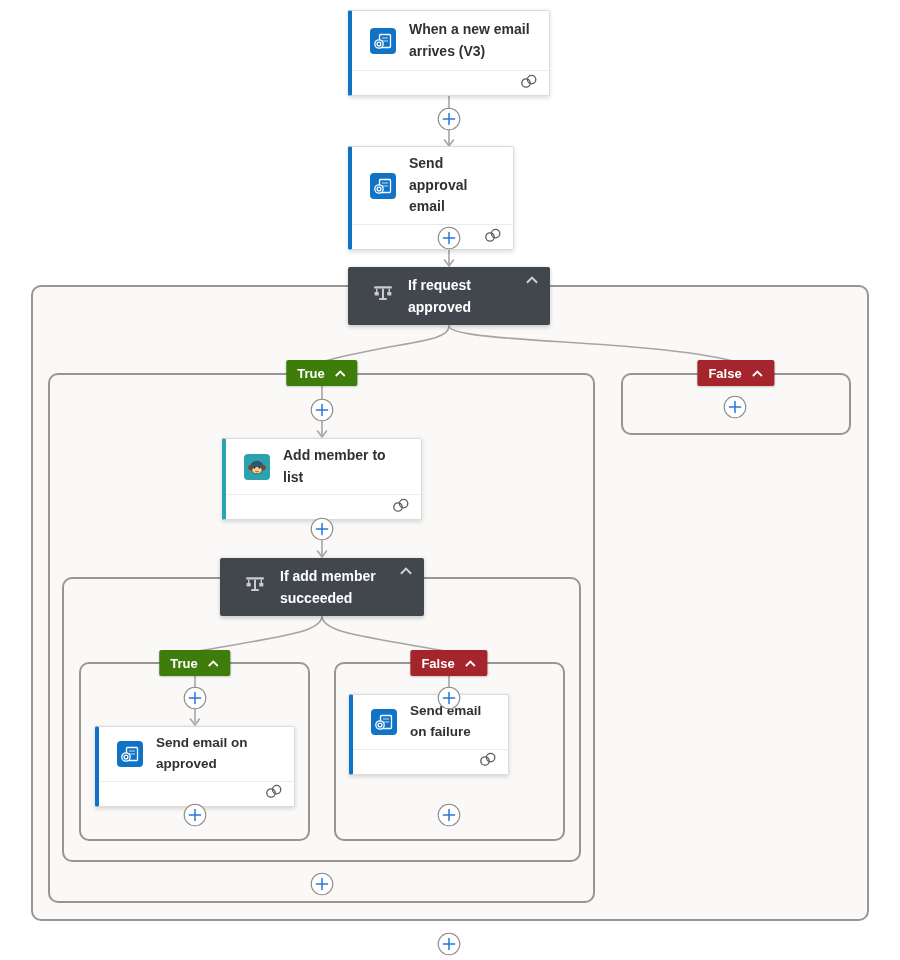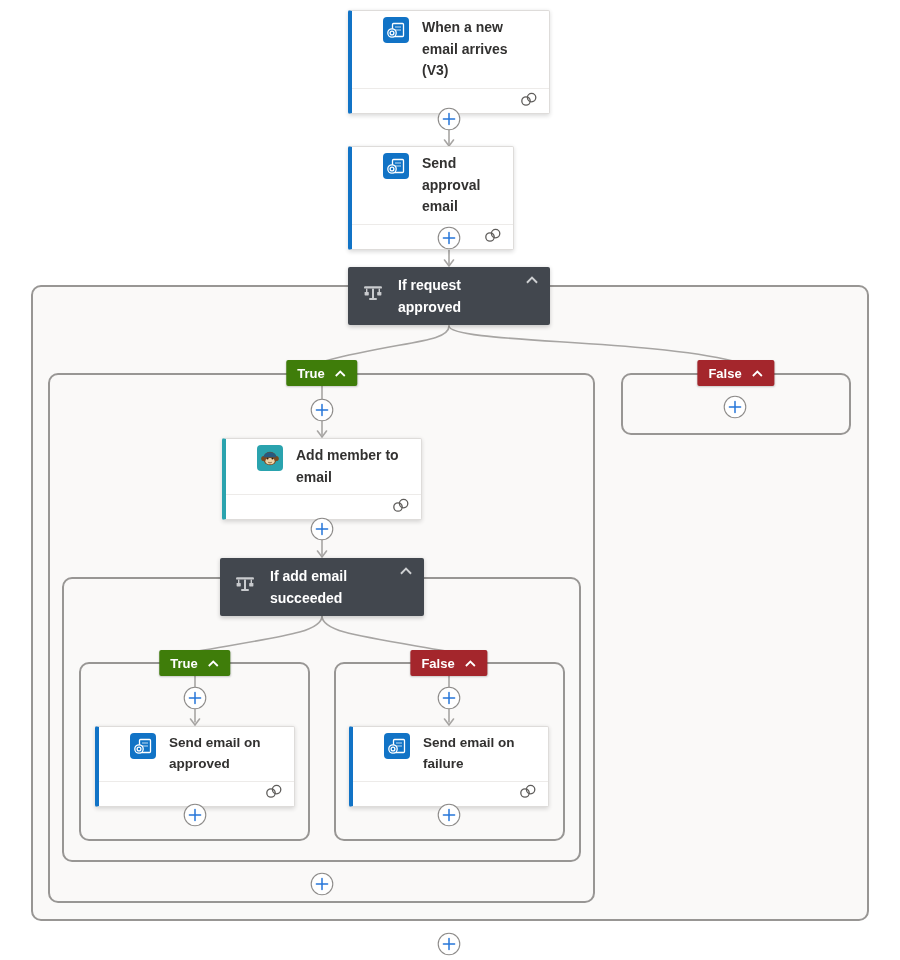--- a/index.html
+++ b/index.html
@@ -13,27 +13,27 @@
   .canvas{position:relative;width:900px;height:960px;}
   .scope{position:absolute;border:2px solid var(--scope-border);border-radius:10px;}
   .scope.fill{background:var(--scope-bg);}
   .connectors{position:absolute;left:0;top:0;z-index:2;pointer-events:none;}
   .connectors line,.connectors path,.connectors polyline{
     stroke:var(--connector-gray);stroke-width:1.6;fill:none;stroke-linecap:round;}
   .card{position:absolute;z-index:3;background:#fff;border:1px solid #dedcda;
     border-left:4px solid var(--accent-blue);border-radius:2px;
     box-shadow:0 1.6px 4px rgba(0,0,0,.14);}
   .card.teal{border-left-color:var(--accent-teal);}
-  .card-main{display:flex;align-items:flex-start;gap:13px;padding:6px 12px 6px 31px;}
+  .card-main{display:flex;align-items:center;gap:13px;padding:6px 12px 6px 18px;}
   .card-title{font-size:14px;font-weight:600;color:var(--card-text);line-height:1.55;}
   .app-icon{flex:0 0 auto;display:inline-flex;}
   .card-footer{border-top:1px solid #edebe9;height:25px;display:flex;
     align-items:center;justify-content:flex-end;padding-right:10px;}
   .cond{position:absolute;z-index:3;background:var(--condition-bg);border-radius:2px;
-    display:flex;align-items:center;gap:14px;padding:0 14px;
+    display:flex;align-items:center;gap:14px;padding:0 24px;
     box-shadow:0 1.6px 4px rgba(0,0,0,.2);}
   .cond-title{font-size:14px;font-weight:600;color:#fff;line-height:1.6;max-width:120px;}
   .cond-chevron{position:absolute;top:9px;right:11px;display:inline-flex;cursor:pointer;}
   .badge{position:absolute;z-index:4;transform:translateX(-50%);height:26px;
     display:inline-flex;align-items:center;gap:10px;padding:0 11px;border-radius:2px;
     color:#fff;font-size:13px;font-weight:700;box-shadow:0 1px 2px rgba(0,0,0,.2);cursor:pointer;}
   .badge.true{background:var(--true-green);}
   .badge.false{background:var(--false-red);}
   .plus{position:absolute;z-index:3;transform:translate(-50%,-50%);width:24px;height:24px;cursor:pointer;}
   .plus circle{fill:#fff;stroke:#8d8b89;stroke-width:1.1;}
@@ -163,21 +163,21 @@
             <circle cx="6.8" cy="13.5" r="2.6" fill="#7a4a21"></circle>
             <circle cx="19.2" cy="13.5" r="2.6" fill="#7a4a21"></circle>
             <circle cx="13" cy="13.5" r="6.8" fill="#7a4a21"></circle>
             <path d="M6.4 12.2 A6.9 6.9 0 0 1 19.6 12.2 Z" fill="#27597f"></path>
             <ellipse cx="13" cy="16.2" rx="4.6" ry="3.1" fill="#edd3a6"></ellipse>
             <circle cx="10.6" cy="13.6" r="0.9" fill="#2e1a0c"></circle>
             <circle cx="15.4" cy="13.6" r="0.9" fill="#2e1a0c"></circle>
             <path d="M11.2 17.3 Q13 18.5 14.8 17.3" stroke="#7a4a21" stroke-width="0.8" fill="none"></path>
           </svg>
       </span>
-      <span class="card-title">Add member to email</span>
+      <span class="card-title">Add member to list</span>
     </div>
     <div class="card-footer">
       <span>
         <svg width="20" height="15" viewBox="0 0 20 15" fill="none" stroke="#5f5d5b" stroke-width="1.3">
             <circle cx="7" cy="9" r="4.2"></circle>
             <circle cx="12.6" cy="5.6" r="4.2"></circle>
           </svg>
       </span>
     </div>
   </div>
@@ -187,21 +187,21 @@
       <svg width="22" height="20" viewBox="0 0 22 20" fill="#c9cbce">
           <rect x="2" y="2.2" width="18" height="2.4" rx="1.2"></rect>
           <rect x="10" y="4.6" width="2" height="9.4"></rect>
           <rect x="7" y="14" width="8" height="2" rx="1"></rect>
           <rect x="4" y="4.6" width="1.4" height="3.4"></rect>
           <rect x="2.6" y="8" width="4.2" height="3.4" rx="0.6"></rect>
           <rect x="16.6" y="4.6" width="1.4" height="3.4"></rect>
           <rect x="15.2" y="8" width="4.2" height="3.4" rx="0.6"></rect>
         </svg>
     </span>
-    <span class="cond-title">If add email succeeded</span>
+    <span class="cond-title">If add member succeeded</span>
     <span class="cond-chevron">
       <svg width="14" height="9" viewBox="0 0 12 8" fill="none" stroke="#cfd1d3" stroke-width="1.7">
           <polyline points="1.5,6 6,1.5 10.5,6"></polyline>
         </svg>
     </span>
   </div>
 
   <div class="badge true" style="left:195px;top:650px;">
     <span>True</span>
     <span><svg width="12" height="8" viewBox="0 0 12 8" fill="none" stroke="#fff" stroke-width="1.8">
@@ -231,21 +231,21 @@
     <div class="card-footer">
       <span>
         <svg width="20" height="15" viewBox="0 0 20 15" fill="none" stroke="#5f5d5b" stroke-width="1.3">
             <circle cx="7" cy="9" r="4.2"></circle>
             <circle cx="12.6" cy="5.6" r="4.2"></circle>
           </svg>
       </span>
     </div>
   </div>
 
-  <div class="card" style="left:349px;top:726px;width:200px;">
+  <div class="card" style="left:349px;top:694px;width:160px;">
     <div class="card-main" style="min-height:40px;">
       <span class="app-icon">
         <svg width="26" height="26" viewBox="0 0 26 26">
             <rect width="26" height="26" rx="4" fill="var(--accent-blue)"></rect>
             <rect x="9.5" y="6.5" width="11" height="13" rx="1" fill="none" stroke="#fff" stroke-width="1.3"></rect>
             <path d="M12 10h6M12 13h6" stroke="#fff" stroke-width="1" opacity=".75"></path>
             <circle cx="9" cy="16" r="4.2" fill="var(--accent-blue)" stroke="#fff" stroke-width="1.3"></circle>
             <circle cx="9" cy="16" r="1.9" fill="none" stroke="#fff" stroke-width="1.3"></circle>
           </svg>
       </span>

